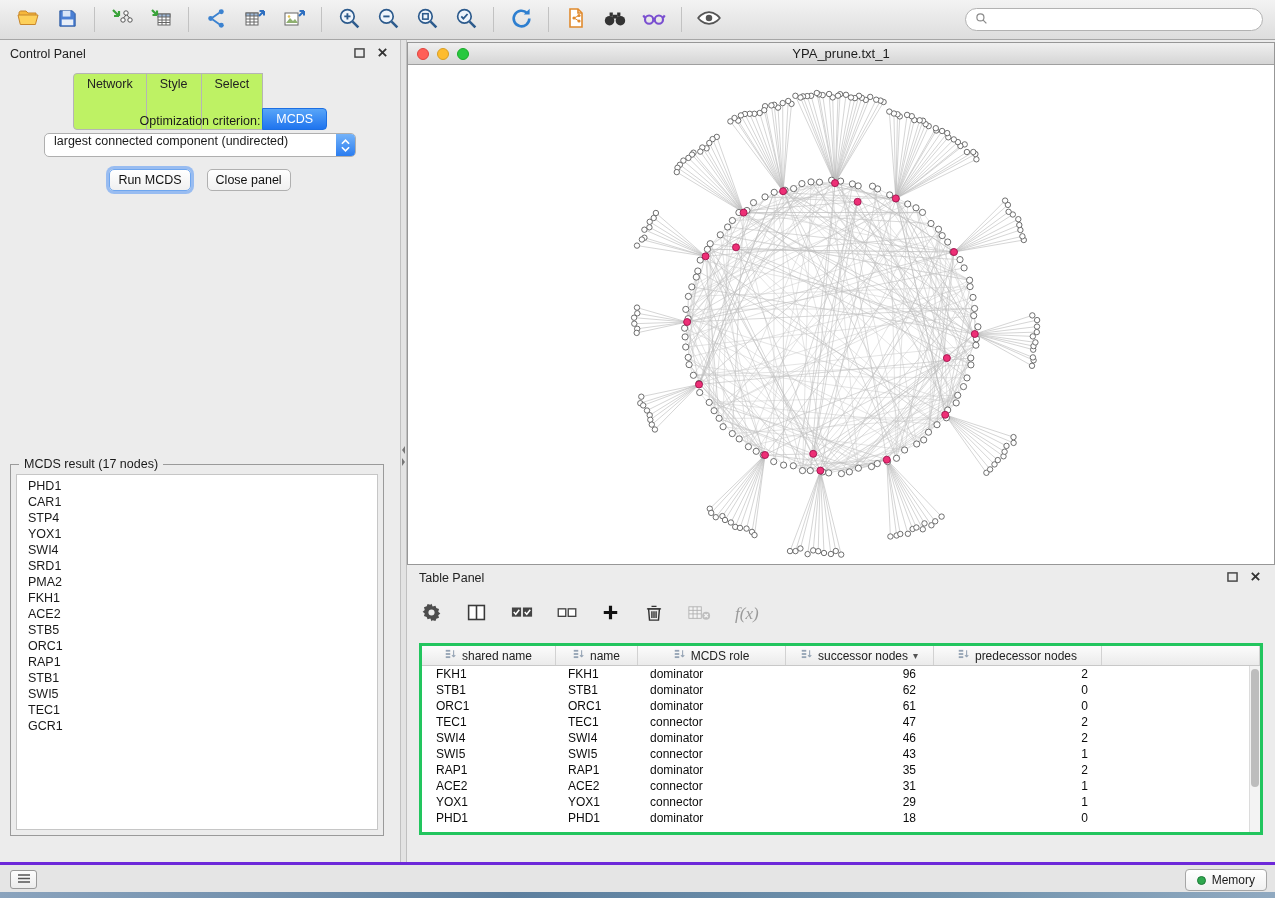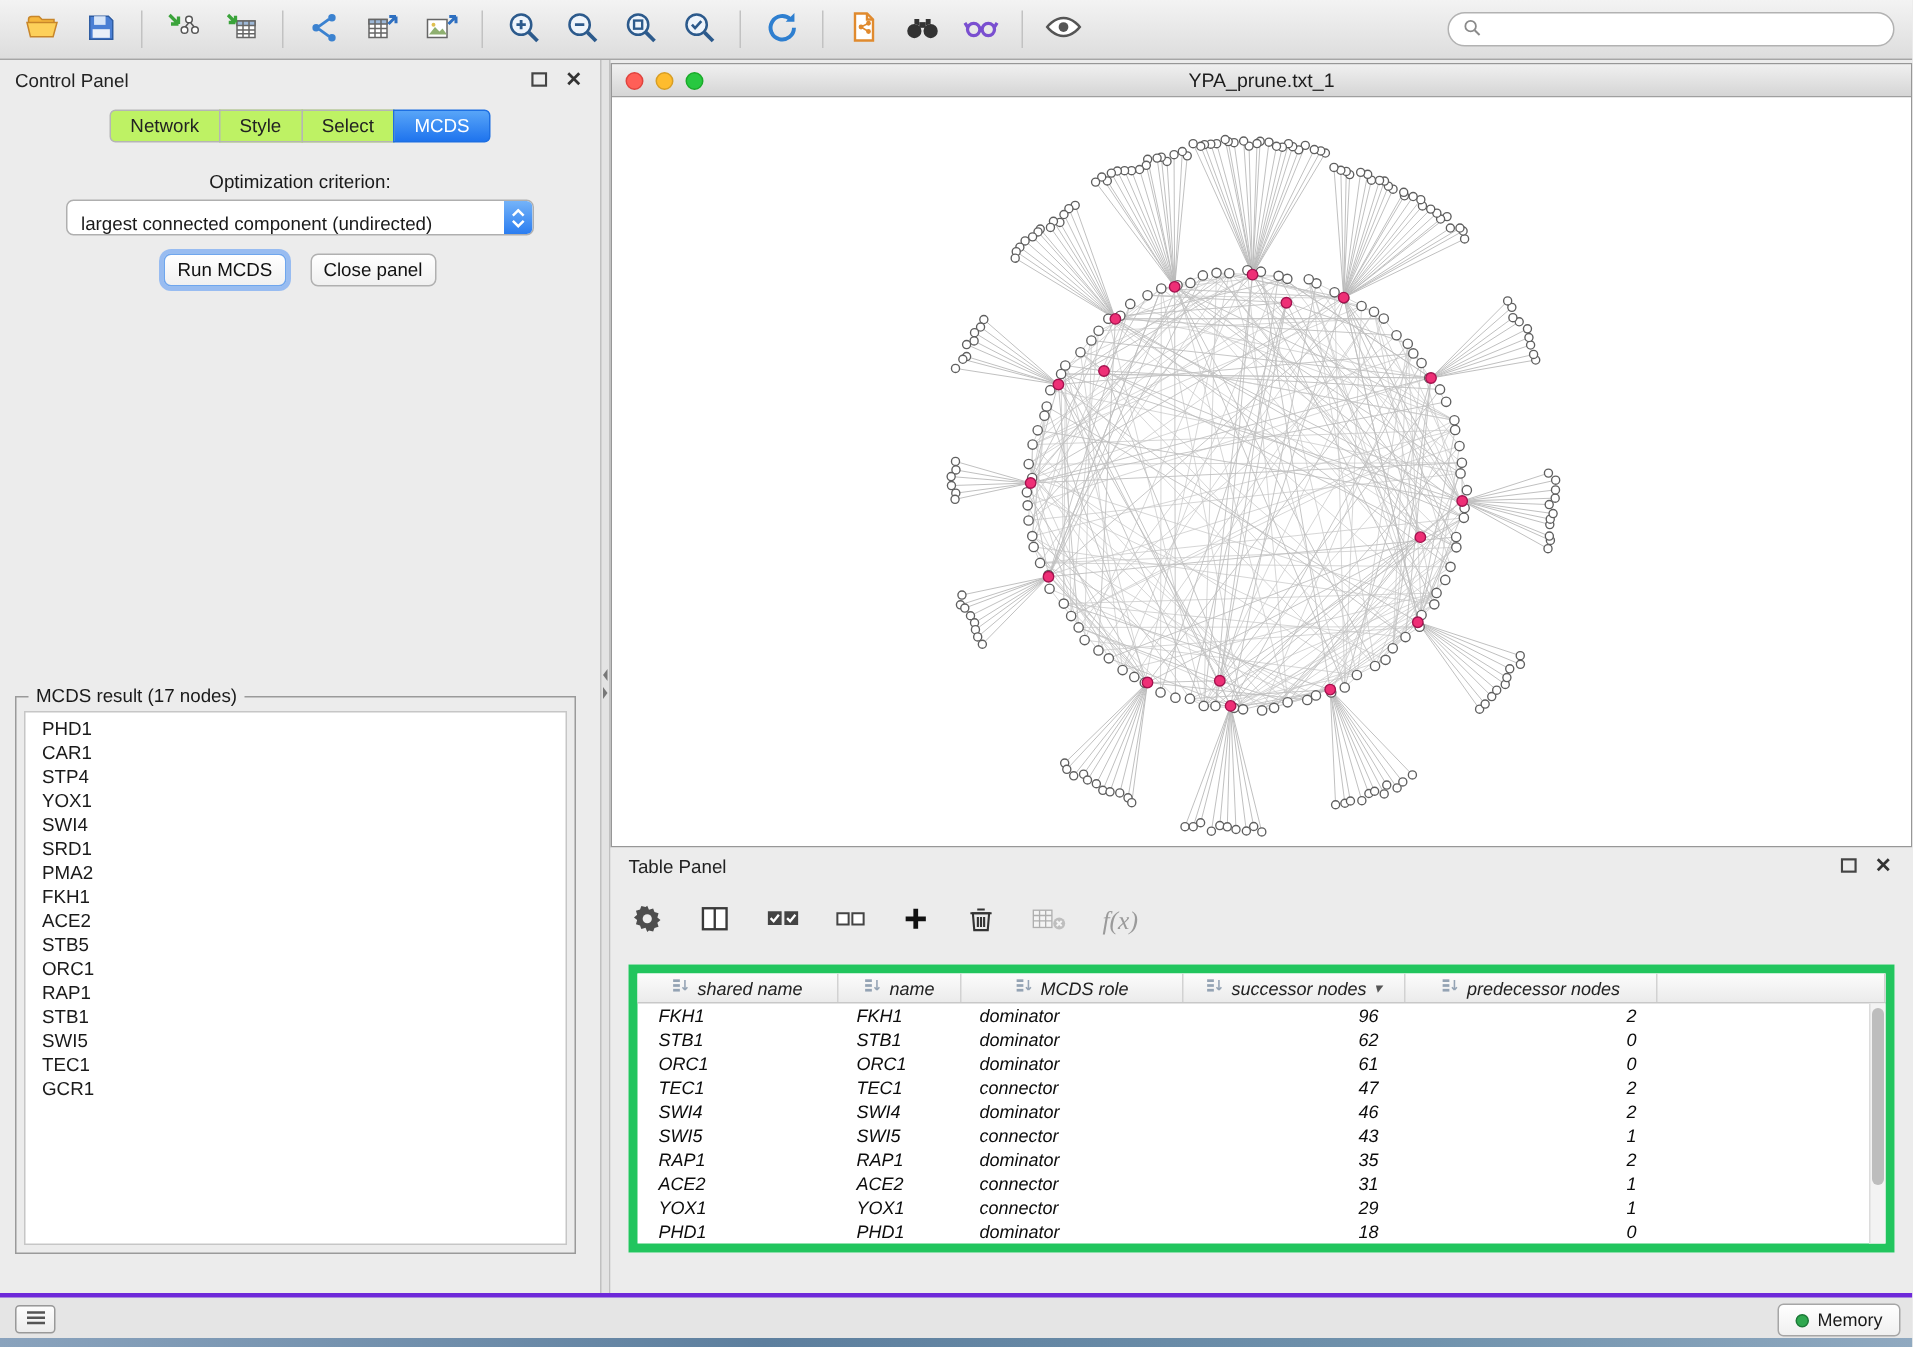--- a/index.html
+++ b/index.html
@@ -20,24 +20,24 @@
   
   .control-panel { position:absolute; left:0; top:40px; width:400px; height:822px; background:#ececec; }
   .cp-header { position:absolute; left:0; top:0; width:100%; height:28px; display:flex; align-items:center; padding:0 10px; }
   .panel-title { flex:1; color:#222; }
   .win-icons { display:flex; gap:12px; margin-right:2px; align-items:center; }
   .tabbar { display:flex; justify-content:center; }
   .cp-tabs { position:absolute; left:0; top:33px; width:100%; }
   .tab { padding:3px 13px; background:#bef264; border:1px solid #b5b5b5; margin-left:-1px; font-size:12.5px; color:#222; }
   .tab:first-child { border-radius:4px 0 0 4px; margin-left:0; }
   .tab:last-child { border-radius:0 4px 4px 0; }
-  .tab.sel { background:linear-gradient(#58a5f8,#1f74ee); border-color:#1d6fe2; color:#fff; }
+  .tab.sel { background:linear-gradient(#58a5f8,#1f74ee); border-color:#1d6fe2; color:#fff;margin-top:35px; }
   .opt-label { position:absolute; top:74px; width:100%; text-align:center; }
   .dropdown { position:absolute; left:44px; top:93px; width:312px; height:24px; background:#fff;
-    border:1px solid #afafaf; border-radius:5px; display:flex; align-items:flex-end; overflow:hidden; }
+    border:1px solid #afafaf; border-radius:5px; display:flex; align-items:flex-start; overflow:hidden; }
   .dd-text { flex:1; padding:0 9px; white-space:nowrap; overflow:hidden; }
   .dd-stepper { width:19px; height:100%; background:linear-gradient(#74b3f9,#2b7df0);
     display:flex; flex-direction:column; align-items:center; justify-content:center; gap:1px; }
   .btn-row { position:absolute; top:129px; width:100%; display:flex; justify-content:center; gap:16px; }
   .btn { background:linear-gradient(#ffffff,#f0f0f0); border:1px solid #b0b0b0; border-radius:5px;
     padding:3px 8px; font-size:12.5px; color:#111; }
   .btn.focus { box-shadow:0 0 0 3px rgba(84,150,246,.55); border-color:#6fa6ee; }
   .result-box { position:absolute; left:10px; top:424px; width:374px; height:372px; border:1px solid #9a9a9a; }
   .result-legend { position:absolute; top:-8px; left:8px; background:#ececec; padding:0 5px; }
   .result-list { position:absolute; left:5px; top:9px; right:5px; bottom:5px; background:#fff;
@@ -58,21 +58,21 @@
   .tl.red { background:#ff5f57; border:1px solid #e0443e; }
   .tl.yellow { background:#febc2e; border:1px solid #d89e24; }
   .tl.green { background:#28c840; border:1px solid #1aab29; }
   .net-canvas { position:absolute; left:0; top:22px; right:0; bottom:0; background:#fff; overflow:hidden; }
 
   
   .table-panel { position:absolute; left:407px; top:565px; width:868px; height:297px; background:#ececec; }
   .tp-header { position:absolute; left:0; top:0; width:100%; height:26px; display:flex; align-items:center; padding:0 12px; }
   .tp-toolbar { position:absolute; left:14px; top:28px; height:42px; display:flex; align-items:center; gap:24px; }
   .fx { font-family:"Liberation Serif", serif; font-style:italic; font-size:17px; color:#9a9a9a; }
-  .table-wrap { position:absolute; left:12px; top:78px; width:844px; height:192px; background:#fff; border:6px solid #22c55e;font-style:italic; }
+  .table-wrap { position:absolute; left:12px; top:78px; width:844px; height:192px; background:#fff; border:3px solid #22c55e; }
   .thead { display:flex; height:20px; background:linear-gradient(#fcfcfc,#ebebeb); border-bottom:1px solid #c8c8c8; }
   .th { display:flex; align-items:center; justify-content:center; gap:5px; border-right:1px solid #d2d2d2;
     font-size:12px; color:#222; overflow:hidden; }
   .c1{width:134px;} .c2{width:82px;} .c3{width:148px;} .c4{width:148px;} .c5{width:168px;} .c6{flex:1;}
   .tbody { position:absolute; left:0; top:20px; right:11px; bottom:0; overflow:hidden; }
   .trow { display:flex; height:16px; align-items:center; font-size:12px; color:#0c0c0c; }
   .td { overflow:hidden; white-space:nowrap; }
   .td.c1 { padding-left:14px; } .td.c2 { padding-left:12px; } .td.c3 { padding-left:12px; }
   .td.c4 { text-align:right; padding-right:18px; } .td.c5 { text-align:right; padding-right:14px; }
   .chev { color:#555; font-size:10px; }

